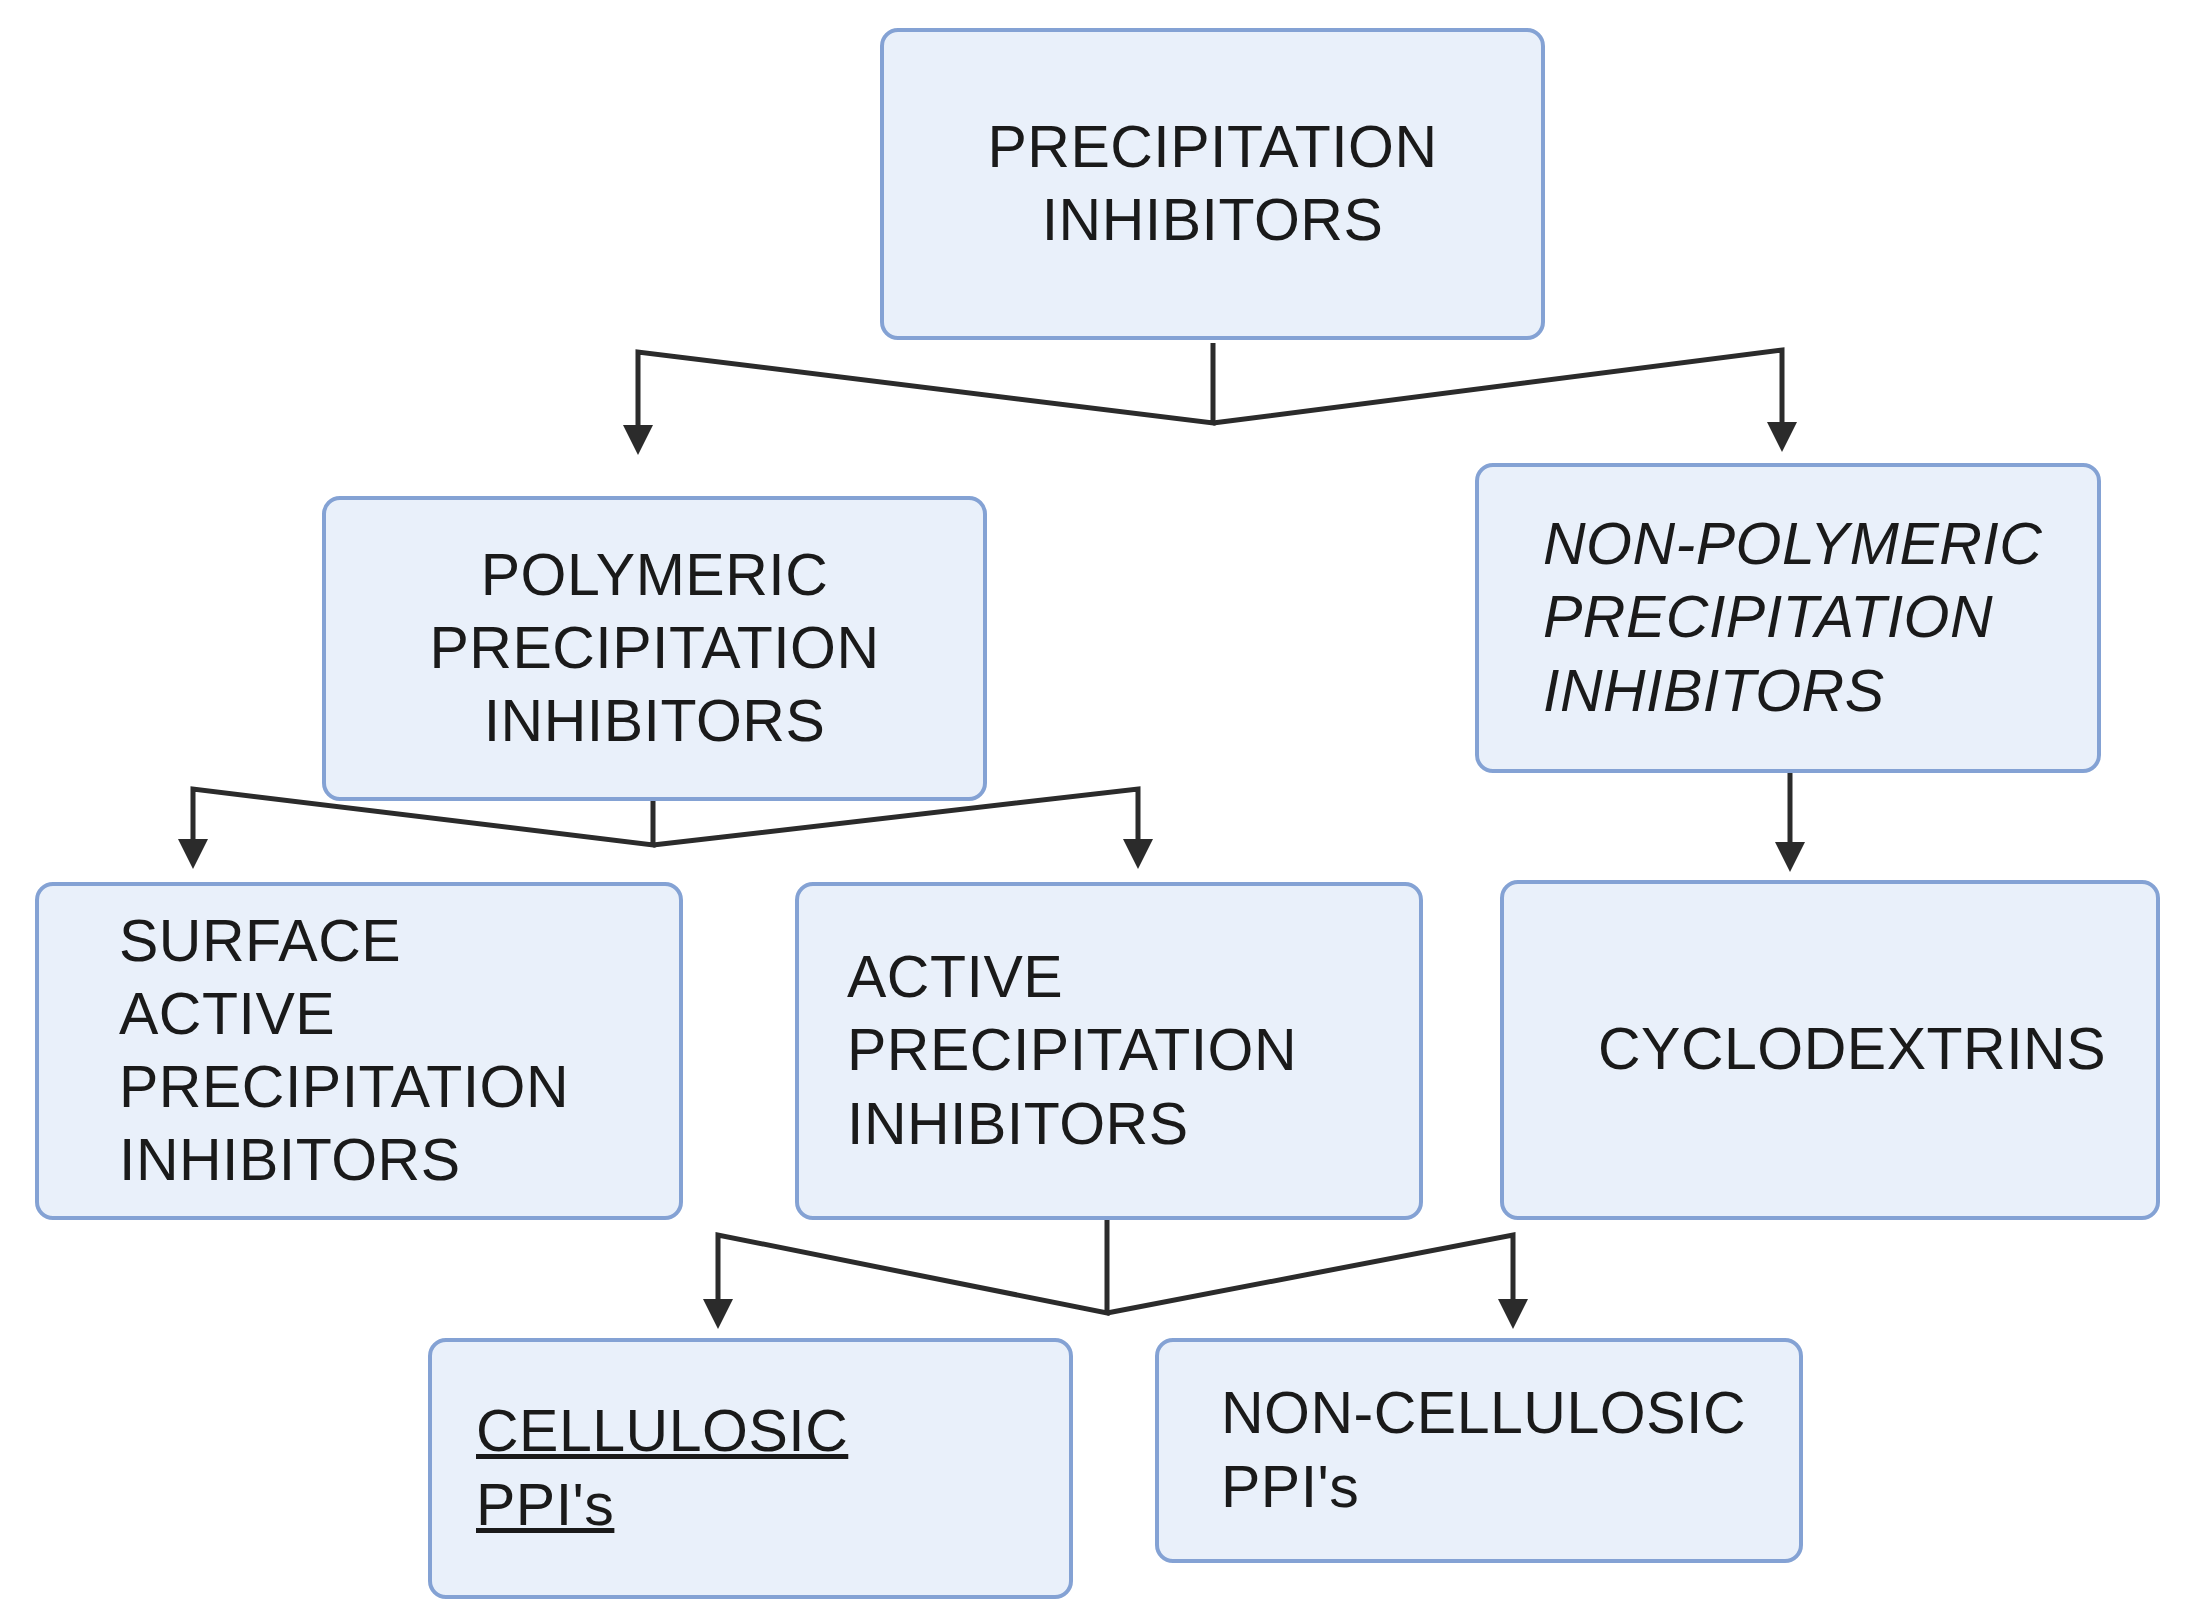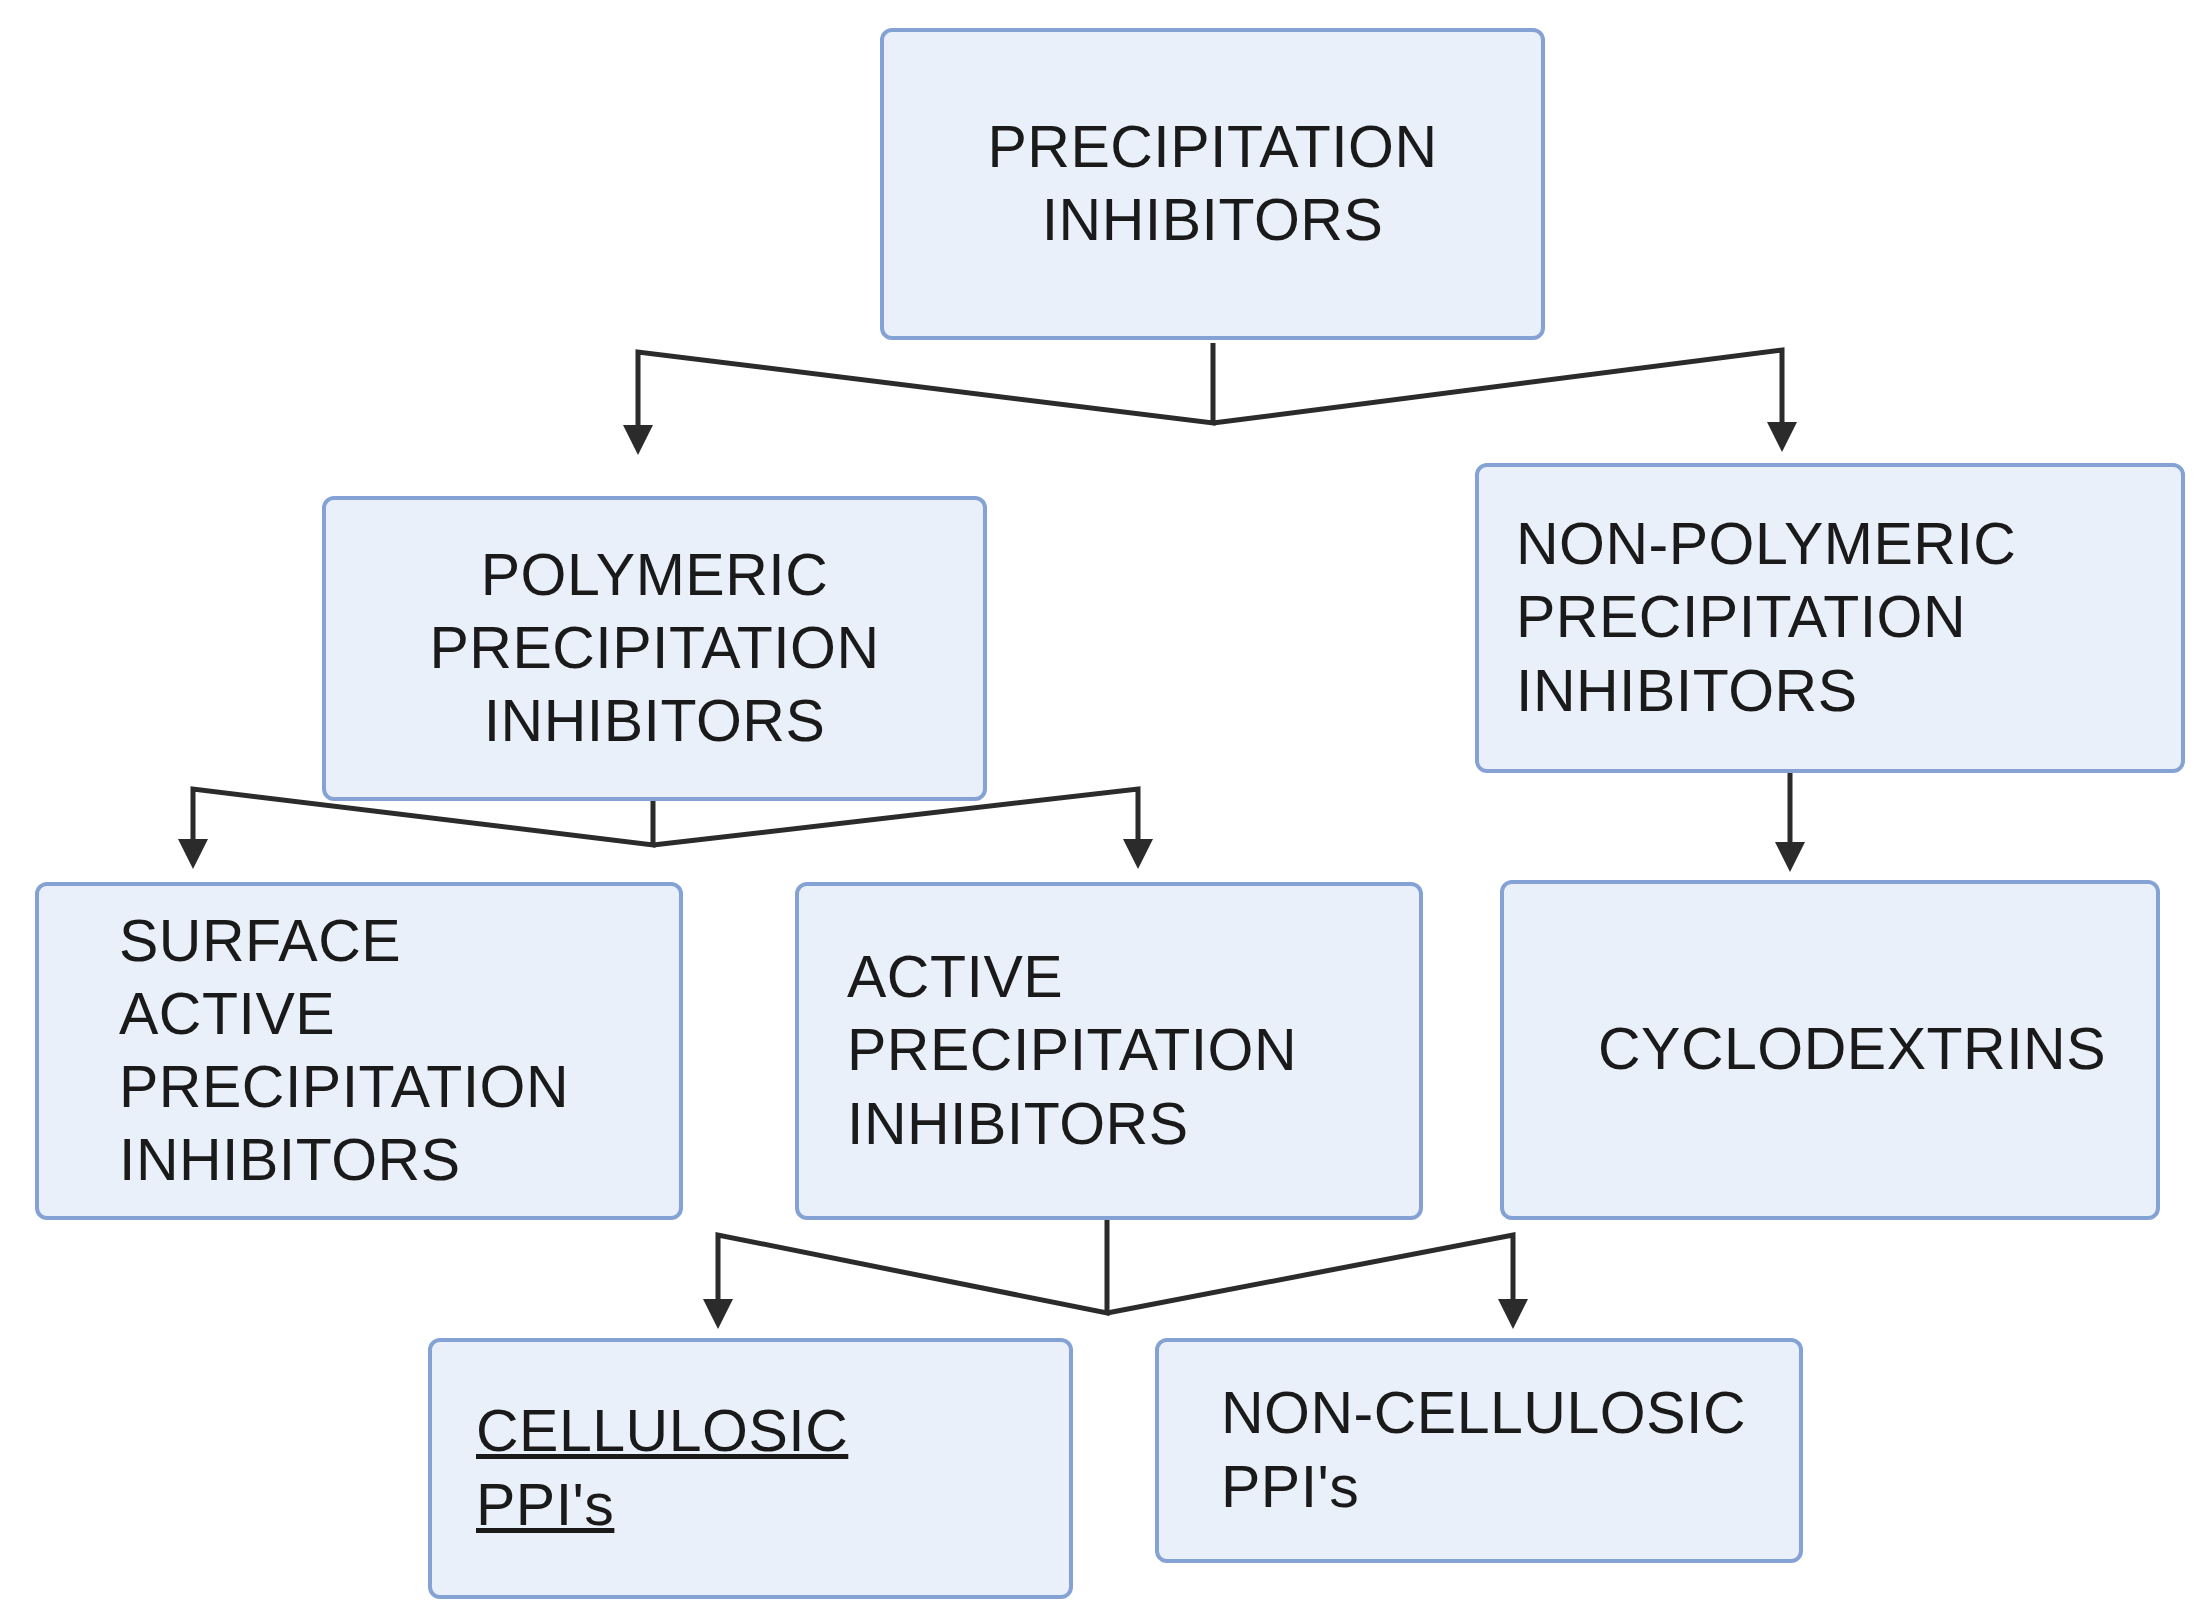--- a/index.html
+++ b/index.html
@@ -19,35 +19,35 @@
     position: absolute;
     left: 0; top: 0;
     width: 2202px;
     height: 1603px;
   }
   .node {
     position: absolute;
     box-sizing: border-box;
     background: #e9f0fa;
     border: 4px solid #84a2d4;
-    border-radius: 12px;
+    border-radius: 18px;
     display: flex;
     flex-direction: column;
     justify-content: center;
     color: #1a1a1a;
     font-size: 59px;
     line-height: 1.24;
     letter-spacing: 0.5px;
   }
   .node.center { align-items: center; text-align: center; }
   .node.left   { align-items: flex-start; text-align: left; }
 
   .n1 { left: 880px;  top: 28px;   width: 665px; height: 312px; }
   .n2 { left: 322px;  top: 496px;  width: 665px; height: 305px; }
-  .n3 { left: 1475px; top: 463px;  width: 710px; height: 310px; padding-left: 37px; }
+  .n3 { left: 1475px; top: 463px;  width: 626px; height: 310px; padding-left: 64px; font-style: italic; }
   .n4 { left: 35px;   top: 882px;  width: 648px; height: 338px; padding-left: 80px; }
   .n5 { left: 795px;  top: 882px;  width: 628px; height: 338px; padding-left: 48px; }
   .n6 { left: 1500px; top: 880px;  width: 660px; height: 340px; padding-left: 44px; }
   .n7 { left: 428px;  top: 1338px; width: 645px; height: 261px; padding-left: 44px; text-decoration: underline; }
   .n8 { left: 1155px; top: 1338px; width: 648px; height: 225px; padding-left: 62px; }
 
   .edge-path {
     fill: none;
     stroke: #2b2b2b;
     stroke-width: 5;

